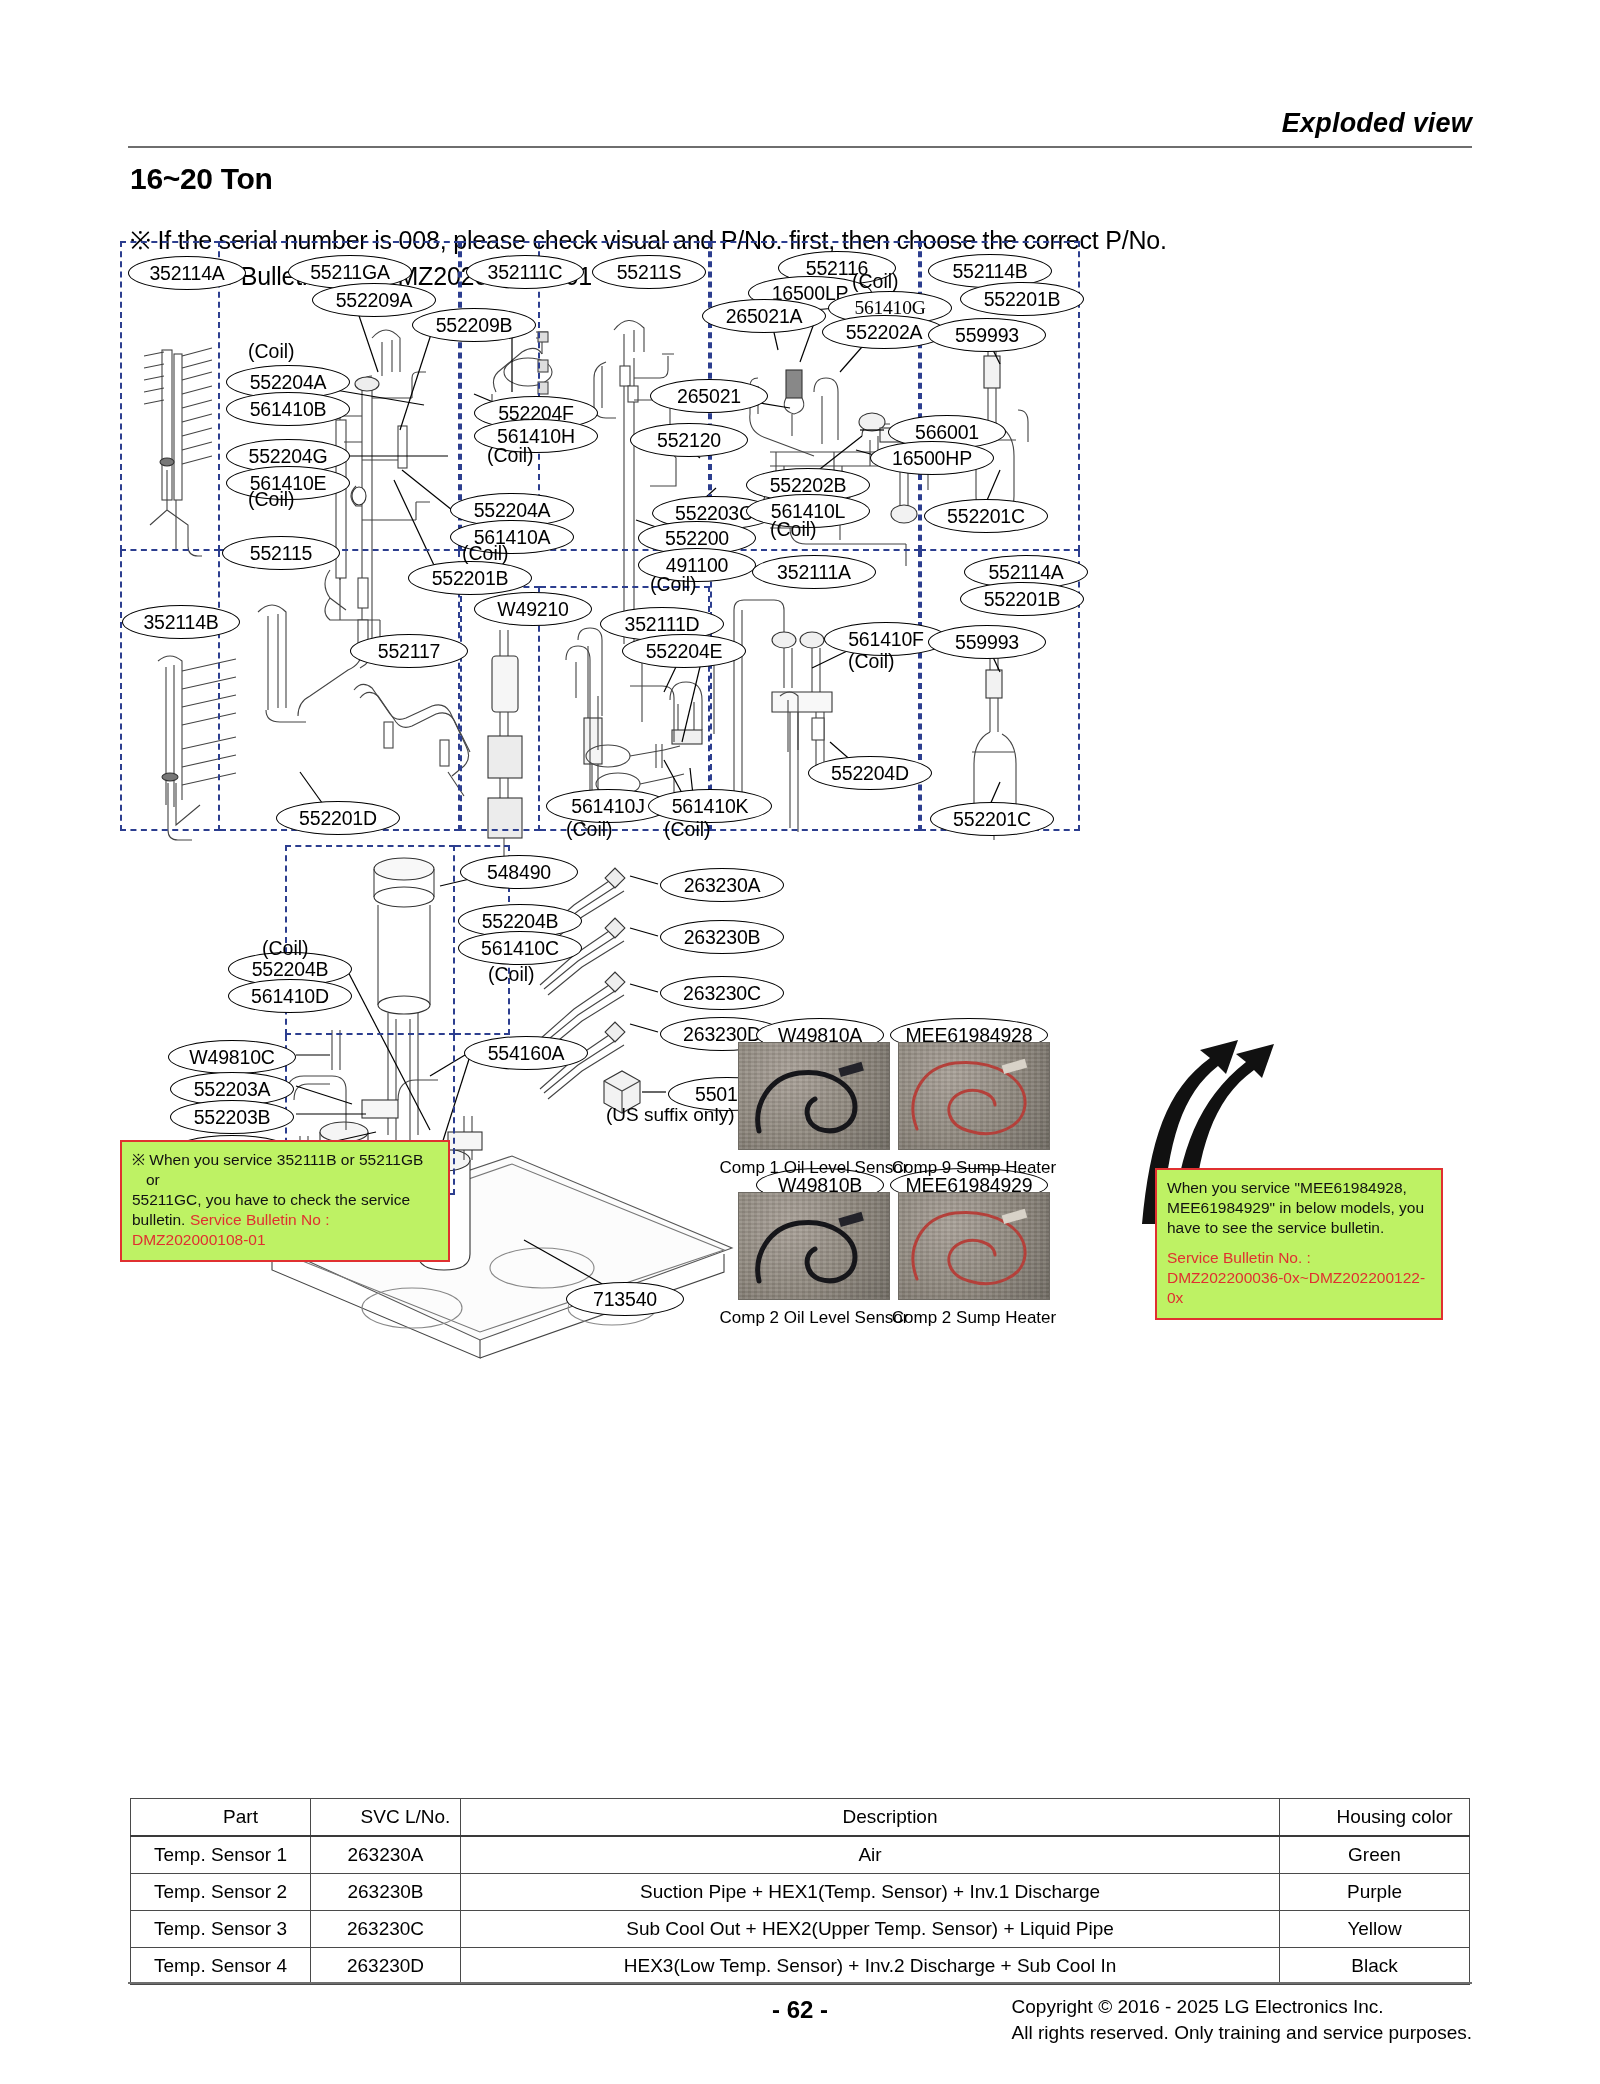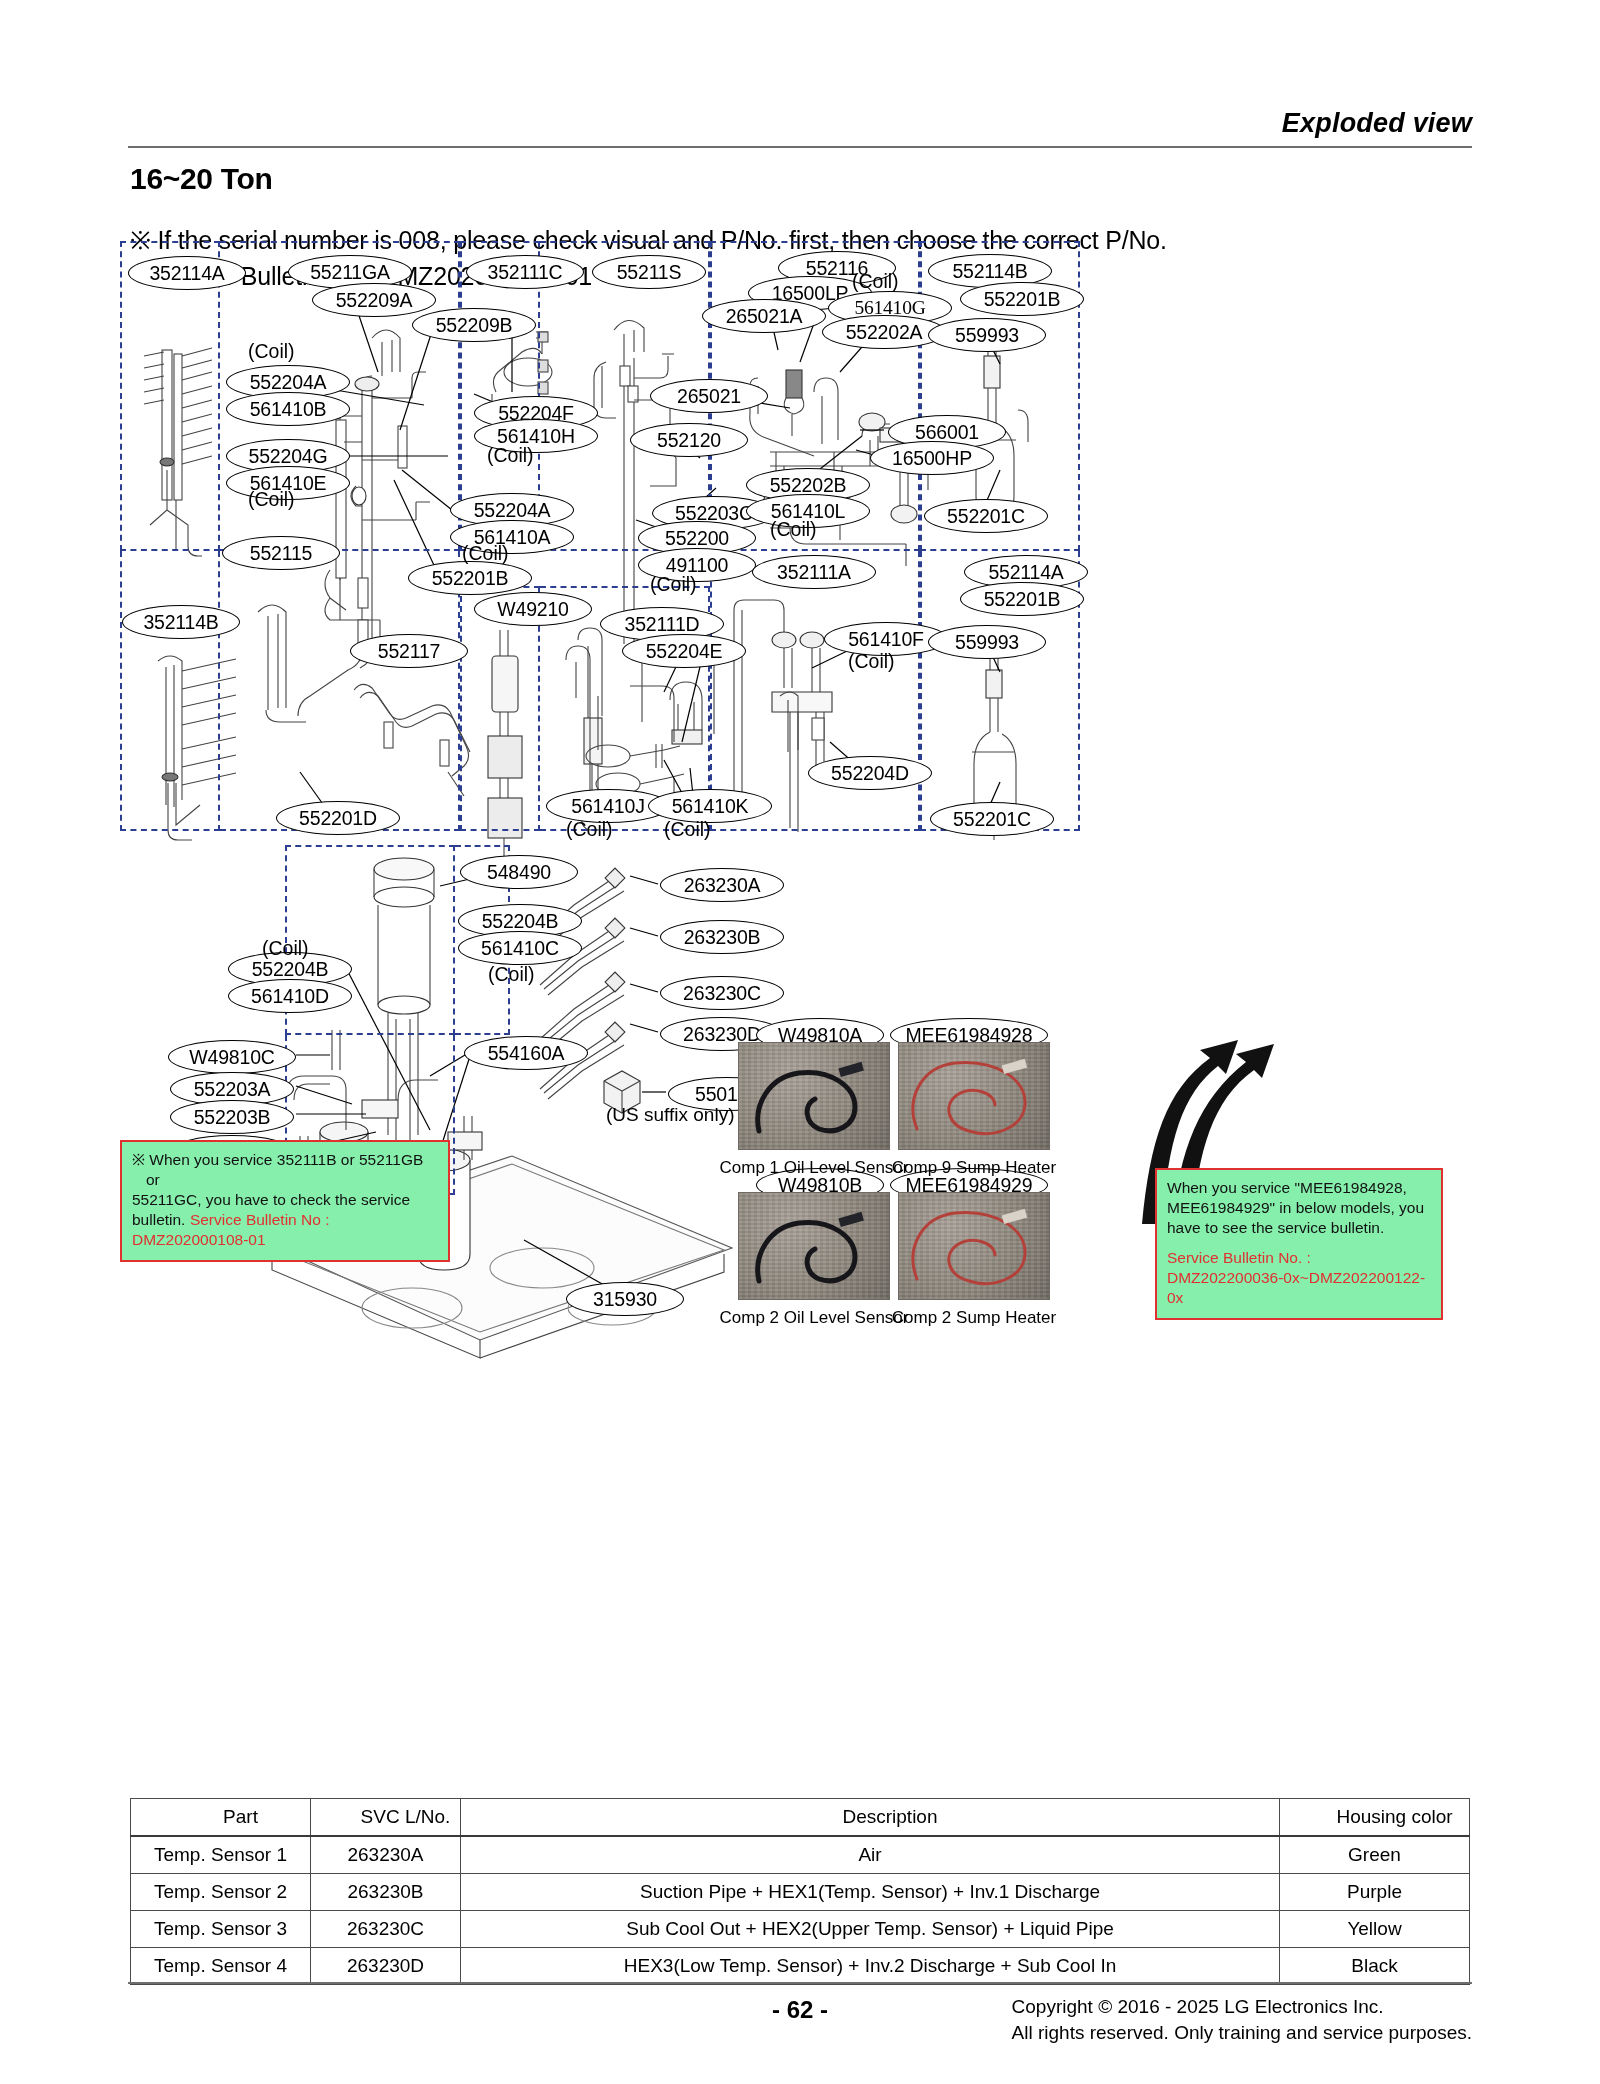--- a/index.html
+++ b/index.html
@@ -66,21 +66,21 @@
     position:absolute;
     border:2.2px dashed #2c3e8f;
     z-index:1;
     pointer-events:none;
   }
 
   
   .redbox {
     position:absolute;
     border:2px solid #e03030;
-    background:#86efac;
+    background:#bef264;
     z-index:8;
     padding:8px 10px 10px 10px;
   }
   .redbox .blk { font-size:15.5px; line-height:20px; color:#111; }
   .redbox .red { font-size:15.5px; line-height:20px; color:#e03030; }
   .redbox .hang { display:block; text-indent:-14px; padding-left:14px; }
 
   
   .photo {
     position:absolute; z-index:7;
@@ -498,21 +498,21 @@
         <div class="balloon" style="left: 460px; top: 855px; width: 118px; height: 34px;">548490</div>
         <div class="balloon" style="left: 458px; top: 904px; width: 124px; height: 34px;">552204B</div>
         <div class="balloon" style="left: 458px; top: 931px; width: 124px; height: 34px;">561410C</div>
         <div class="balloon" style="left: 228px; top: 952px; width: 124px; height: 34px;">552204B</div>
         <div class="balloon" style="left: 228px; top: 979px; width: 124px; height: 34px;">561410D</div>
         <div class="balloon" style="left: 168px; top: 1040px; width: 128px; height: 34px;">W49810C</div>
         <div class="balloon" style="left: 170px; top: 1072px; width: 124px; height: 34px;">552203A</div>
         <div class="balloon" style="left: 170px; top: 1100px; width: 124px; height: 34px;">552203B</div>
         <div class="balloon" style="left: 170px; top: 1135px; width: 124px; height: 34px;">552203D</div>
         <div class="balloon" style="left: 464px; top: 1036px; width: 124px; height: 34px;">554160A</div>
-        <div class="balloon" style="left: 566px; top: 1282px; width: 118px; height: 34px;">315930</div>
+        <div class="balloon" style="left: 566px; top: 1282px; width: 118px; height: 34px;">713540</div>
         <div class="balloon" style="left: 660px; top: 868px; width: 124px; height: 34px;">263230A</div>
         <div class="balloon" style="left: 660px; top: 920px; width: 124px; height: 34px;">263230B</div>
         <div class="balloon" style="left: 660px; top: 976px; width: 124px; height: 34px;">263230C</div>
         <div class="balloon" style="left: 660px; top: 1017px; width: 124px; height: 34px;">263230D</div>
         <div class="balloon" style="left: 668px; top: 1077px; width: 118px; height: 34px;">550141</div>
         <div class="balloon" style="left: 756px; top: 1018px; width: 128px; height: 34px;">W49810A</div>
         <div class="balloon" style="left: 890px; top: 1018px; width: 158px; height: 34px;">MEE61984928</div>
         <div class="balloon" style="left: 756px; top: 1168px; width: 128px; height: 34px;">W49810B</div>
         <div class="balloon" style="left: 890px; top: 1168px; width: 158px; height: 34px;">MEE61984929</div>
       </div>

